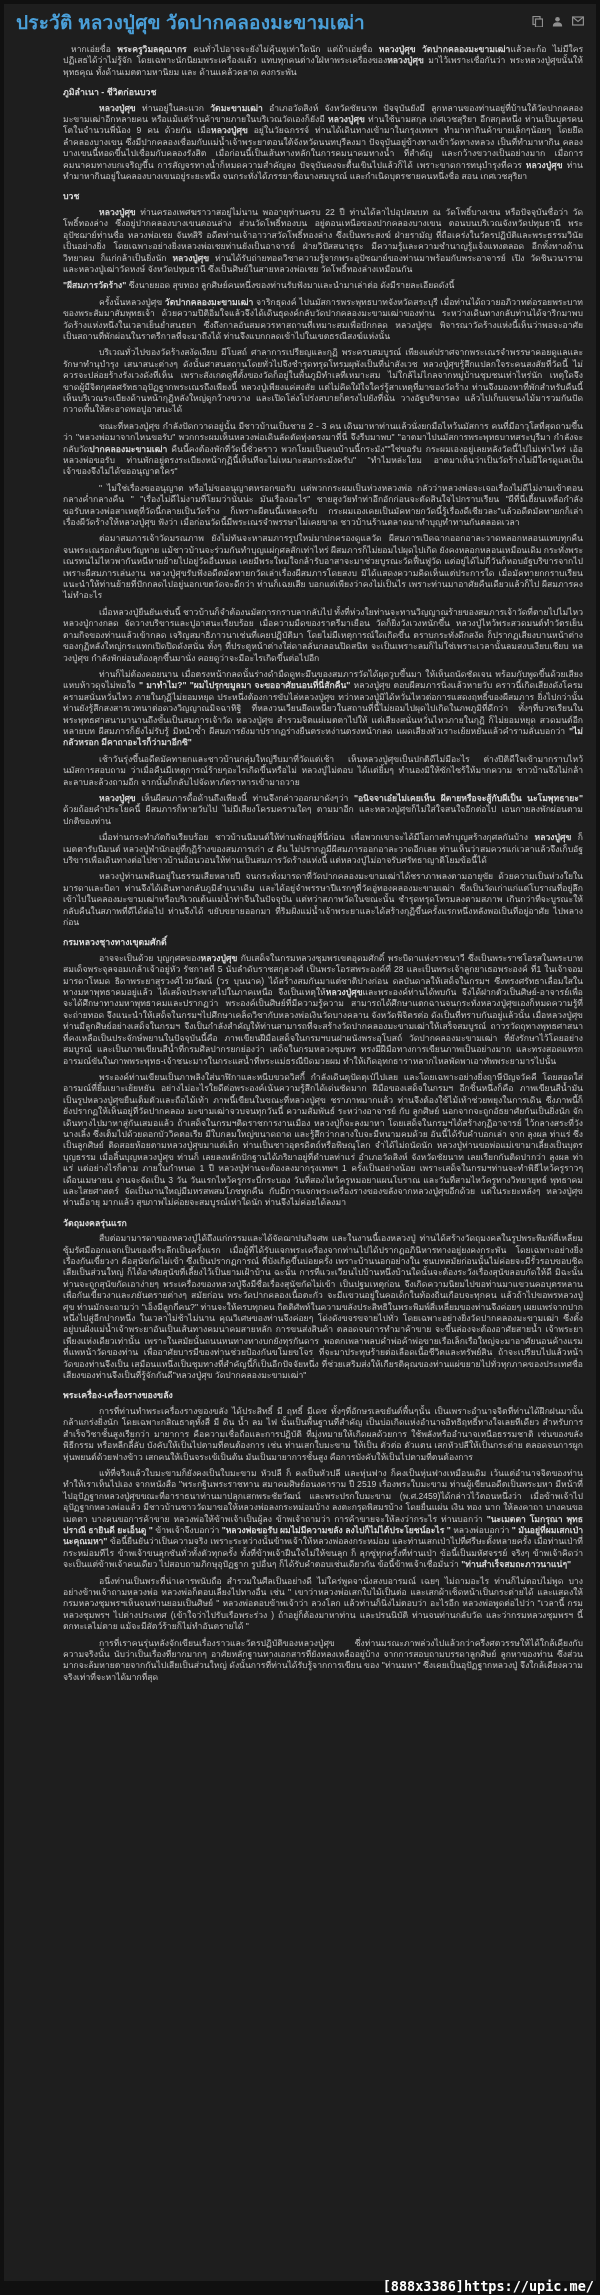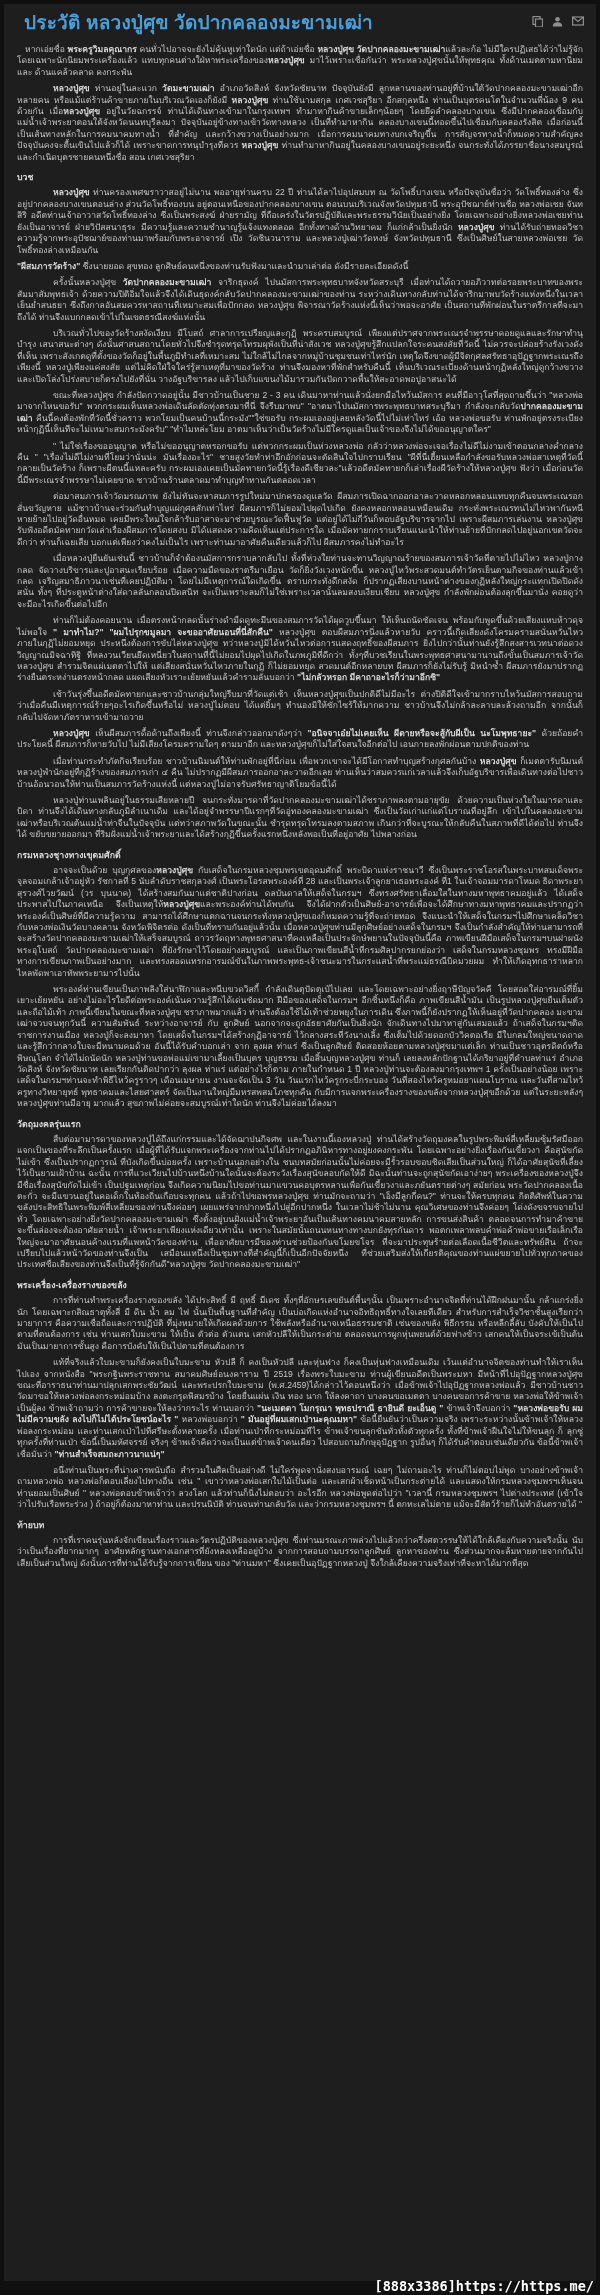--- a/index.html
+++ b/index.html
@@ -7,33 +7,34 @@
     width:600px;height:2295px;position:relative;overflow:hidden;
     background:#101010;
     font-family:"Liberation Sans","DejaVu Sans",sans-serif;
   }
   .page{
     position:absolute;left:4px;top:4px;right:4px;bottom:14px;
     background:#1e1e1e;
   }
   .header{
     display:flex;justify-content:space-between;align-items:flex-start;
-    padding:8px 12px 2px 20px;
+    padding:8px 12px 2px 12px;
   }
   .title{
     color:#4a9fd8;font-weight:bold;font-size:19px;line-height:22px;
     letter-spacing:0.2px;
   }
   .icons{display:flex;gap:9px;margin-top:4px;}
   .icons svg{display:block;cursor:pointer;}
   .article{
     padding:4px 13px 0 13px;
     color:#c7c7c7;
     font-size:8.6px;line-height:11.4px;
     text-align:justify;
+    margin-left:46px;
   }
   .heading{
     font-weight:bold;color:#dcdcdc;font-size:8.8px;
     margin:9px 0 3px 0;text-align:left;
   }
   p.para{margin:4px 0 5px 0;text-indent:36px;}
   p.para.lead{text-indent:8px;}
   p.para.noindent{text-indent:0;}
   .b{font-weight:bold;color:#d8d8d8;}
   .watermark{
@@ -64,20 +65,21 @@
       <span>
         <svg width="12" height="10" viewBox="0 0 12 10">
           <rect x="0.6" y="1" width="10.8" height="8" fill="none" stroke="#8f8f8f" stroke-width="1.2"></rect>
           <path d="M0.6 1 L6 5.5 L11.4 1" fill="none" stroke="#8f8f8f" stroke-width="1.2"></path>
         </svg>
       </span>
     </div>
   </div>
   <div class="article">
       <p class="para lead"><span>หากเอ่ยชื่อ </span><span class="b">พระครูวิมลคุณากร</span><span> คนทั่วไปอาจจะยังไม่คุ้นหูเท่าใดนัก แต่ถ้าเอ่ยชื่อ </span><span class="b">หลวงปู่ศุข วัดปากคลองมะขามเฒ่า</span><span>แล้วละก้อ ไม่มีใครปฏิเสธได้ว่าไม่รู้จัก โดยเฉพาะนักนิยมพระเครื่องแล้ว แทบทุกคนต่างใฝ่หาพระเครื่องของ</span><span class="b">หลวงปู่ศุข</span><span> มาไว้เพราะเชื่อกันว่า พระหลวงปู่ศุขนั้นให้พุทธคุณ ทั้งด้านเมตตามหานิยม และ ด้านแคล้วคลาด คงกระพัน</span></p>
+      <div class="heading">ภูมิลำเนา - ชีวิตก่อนบวช</div>
       <p class="para"><span class="b">หลวงปู่ศุข</span><span> ท่านอยู่ในละแวก </span><span class="b">วัดมะขามเฒ่า</span><span> อำเภอวัดสิงห์ จังหวัดชัยนาท ปัจจุบันยังมี ลูกหลานของท่านอยู่ที่บ้านใต้วัดปากคลองมะขามเฒ่าอีกหลายคน หรือแม้แต่ร้านค้าขายภายในบริเวณวัดเองก็ยังมี </span><span class="b">หลวงปู่ศุข</span><span> ท่านใช้นามสกุล เกศเวชสุริยา อีกสกุลหนึ่ง ท่านเป็นบุตรคนโตในจำนวนพี่น้อง 9 คน ด้วยกัน เมื่อ</span><span class="b">หลวงปู่ศุข</span><span> อยู่ในวัยฉกรรจ์ ท่านได้เดินทางเข้ามาในกรุงเทพฯ ทำมาหากินค้าขายเล็กๆน้อยๆ โดยยึดลำคลองบางเขน ซึ่งมีปากคลองเชื่อมกับแม่น้ำเจ้าพระยาตอนใต้จังหวัดนนทบุรีลงมา ปัจจุบันอยู่ข้างทางเข้าวัดทางหลวง เป็นที่ทำมาหากิน คลองบางเขนนี้ทอดขึ้นไปเชื่อมกับคลองรังสิต เมื่อก่อนนี้เป็นเส้นทางหลักในการคมนาคมทางน้ำ ที่สำคัญ และกว้างขวางเป็นอย่างมาก เมื่อการคมนาคมทางบกเจริญขึ้น การสัญจรทางน้ำก็หมดความสำคัญลง ปัจจุบันคงจะตื้นเขินไปแล้วก็ได้ เพราะขาดการทนุบำรุงที่ควร </span><span class="b">หลวงปู่ศุข</span><span> ท่านทำมาหากินอยู่ในคลองบางเขนอยู่ระยะหนึ่ง จนกระทั่งได้ภรรยาชื่อนางสมบูรณ์ และกำเนิดบุตรชายคนหนึ่งชื่อ สอน เกศเวชสุริยา</span></p>
       <div class="heading">บวช</div>
       <p class="para"><span class="b">หลวงปู่ศุข</span><span> ท่านครองเพศฆราวาสอยู่ไม่นาน พออายุท่านครบ 22 ปี ท่านได้ลาไปอุปสมบท ณ วัดโพธิ์บางเขน หรือปัจจุบันชื่อว่า วัดโพธิ์ทองล่าง ซึ่งอยู่ปากคลองบางเขนตอนล่าง ส่วนวัดโพธิ์ทองบน อยู่ตอนเหนือของปากคลองบางเขน ตอนบนบริเวณจังหวัดปทุมธานี พระอุปัชฌาย์ท่านชื่อ หลวงพ่อเชย จันทสิริ อดีตท่านเจ้าอาวาสวัดโพธิ์ทองล่าง ซึ่งเป็นพระสงฆ์ ฝ่ายรามัญ ที่ถือเคร่งในวัตรปฏิบัติและพระธรรมวินัยเป็นอย่างยิ่ง โดยเฉพาะอย่างยิ่งหลวงพ่อเชยท่านยังเป็นอาจารย์ ฝ่ายวิปัสสนาธุระ มีความรู้และความชำนาญรู้แจ้งแทงตลอด อีกทั้งทางด้านวิทยาคม ก็แก่กล้าเป็นยิ่งนัก </span><span class="b">หลวงปู่ศุข</span><span> ท่านได้รับถ่ายทอดวิชาความรู้จากพระอุปัชฌาย์ของท่านมาพร้อมกับพระอาจารย์ เปิง วัดชินวนาราม และหลวงปู่เฒ่าวัดหงษ์ จังหวัดปทุมธานี ซึ่งเป็นศิษย์ในสายหลวงพ่อเชย วัดโพธิ์ทองล่างเหมือนกัน</span></p>
       <p class="para noindent"><span class="b">"ผีสมภารวัดร้าง"</span><span> ซึ่งนายยอด สุขทอง ลูกศิษย์คนหนึ่งของท่านรับฟังมาและนำมาเล่าต่อ ดังมีรายละเอียดดังนี้</span></p>
       <p class="para"><span>ครั้งนั้นหลวงปู่ศุข </span><span class="b">วัดปากคลองมะขามเฒ่า</span><span> จาริกธุดงค์ ไปนมัสการพระพุทธบาทจังหวัดสระบุรี เมื่อท่านได้ถวายอภิวาทต่อรอยพระบาทของพระสัมมาสัมพุทธเจ้า ด้วยความปิติอิ่มใจแล้วจึงได้เดินธุดงค์กลับวัดปากคลองมะขามเฒ่าของท่าน ระหว่างเดินทางกลับท่านได้จาริกมาพบวัดร้างแห่งหนึ่งในเวลาเย็นย่ำสนธยา ซึ่งถึงกาลอันสมควรหาสถานที่เหมาะสมเพื่อปักกลด หลวงปู่ศุข พิจารณาวัดร้างแห่งนี้เห็นว่าพอจะอาศัย เป็นสถานที่พักผ่อนในราตรีกาลที่จะมาถึงได้ ท่านจึงแบกกลดเข้าไปในเขตธรณีสงฆ์แห่งนั้น</span></p>
       <p class="para"><span>บริเวณทั่วไปของวัดร้างสงัดเงียบ มีโบสถ์ ศาลาการเปรียญและกุฏิ พระครบสมบูรณ์ เพียงแต่ปราศจากพระเณรจำพรรษาคอยดูแลและรักษาทำนุบำรุง เสนาสนะต่างๆ ดังนั้นศาสนสถานโดยทั่วไปจึงชำรุดทรุดโทรมผุพังเป็นที่น่าสังเวช หลวงปู่ศุขรู้สึกแปลกใจระคนสงสัยที่วัดนี้ ไม่ควรจะปล่อยร้างรังเวงดังที่เห็น เพราะสังเกตดูที่ตั้งของวัดก็อยู่ในพื้นภูมิทำเลที่เหมาะสม ไม่ใกล้ไม่ไกลจากหมู่บ้านชุมชนเท่าไหร่นัก เหตุใดจึงขาดผู้มีจิตกุศลศรัทธาอุปัฏฐากพระเณรถึงเพียงนี้ หลวงปู่เพียงแค่สงสัย แต่ไม่คิดใฝ่ใจใคร่รู้สาเหตุที่มาของวัดร้าง ท่านจึงมองหาที่พักสำหรับคืนนี้ เห็นบริเวณระเบียงด้านหน้ากุฏิหลังใหญ่ดูกว้างขวาง และเปิดโล่งโปร่งสบายก็ตรงไปยังที่นั่น วางอัฐบริขารลง แล้วไปเก็บแขนงไม้มารวมกันปัดกวาดพื้นให้สะอาดพอปูอาสนะได้</span></p>
       <p class="para"><span>ขณะที่หลวงปู่ศุข กำลังปัดกวาดอยู่นั้น มีชาวบ้านเป็นชาย 2 - 3 คน เดินมาหาท่านแล้วนั่งยกมือไหว้นมัสการ คนที่มีอาวุโสที่สุดถามขึ้นว่า "หลวงพ่อมาจากไหนขอรับ" พวกกระผมเห็นหลวงพ่อเดินลัดตัดทุ่งตรงมาที่นี่ จึงรีบมาพบ" "อาตมาไปนมัสการพระพุทธบาทสระบุรีมา กำลังจะกลับวัด</span><span class="b">ปากคลองมะขามเฒ่า</span><span> คืนนี้คงต้องพักที่วัดนี้ชั่วคราว พวกโยมเป็นคนบ้านนี้กระมัง""ใช่ขอรับ กระผมเองอยู่เลยหลังวัดนี้ไปไม่เท่าไหร่ เอ้อ หลวงพ่อขอรับ ท่านพักอยู่ตรงระเบียงหน้ากุฏินี้เห็นทีจะไม่เหมาะสมกระมังครับ" "ทำไมหล่ะโยม อาตมาเห็นว่าเป็นวัดร้างไม่มีใครดูแลเป็นเจ้าของจึงไม่ได้ขออนุญาตใคร"</span></p>
       <p class="para"><span>" ไม่ใช่เรื่องขออนุญาต หรือไม่ขออนุญาตหรอกขอรับ แต่พวกกระผมเป็นห่วงหลวงพ่อ กลัวว่าหลวงพ่อจะเจอเรื่องไม่ดีไม่งามเข้าตอนกลางค่ำกลางคืน " "เรื่องไม่ดีไม่งามที่โยมว่านั่นน่ะ มันเรื่องอะไร" ชายสูงวัยทำท่าอึกอักก่อนจะตัดสินใจไปกราบเรียน "ผีที่นี่เฮี้ยนเหลือกำลังขอรับหลวงพ่อสาเหตุที่วัดนี้กลายเป็นวัดร้าง ก็เพราะผีตนนี้แหละครับ กระผมเองเคยเป็นมัคทายกวัดนี้รู้เรื่องดีเชียวละ"แล้วอดีตมัคทายกก็เล่าเรื่องผีวัดร้างให้หลวงปู่ศุข ฟังว่า เมื่อก่อนวัดนี้มีพระเณรจำพรรษาไม่เคยขาด ชาวบ้านร้านตลาดมาทำบุญทำทานกันตลอดเวลา</span></p>
       <p class="para"><span>ต่อมาสมภารเจ้าวัดมรณภาพ ยังไม่ทันจะหาสมภารรูปใหม่มาปกครองดูแลวัด ผีสมภารเปิดฉากออกอาละวาดหลอกหลอนแทบทุกคืนจนพระเณรอกสั่นขวัญหาย แม้ชาวบ้านจะร่วมกันทำบุญแผ่กุศลสักเท่าไหร่ ผีสมภารก็ไม่ยอมไปผุดไปเกิด ยังคงหลอกหลอนเหมือนเดิม กระทั่งพระเณรทนไม่ไหวพากันหนีหายย้ายไปอยู่วัดอื่นหมด เคยมีพระใหม่ใจกล้ารับอาสาจะมาช่วยบูรณะวัดฟื้นฟูวัด แต่อยู่ได้ไม่กี่วันก็หอบอัฐบริขารจากไป เพราะผีสมภารเล่นงาน หลวงปู่ศุขรับฟังอดีตมัคทายกวัดเล่าเรื่องผีสมภารโดยสงบ มิได้แสดงความคิดเห็นแต่ประการใด เมื่อมัคทายกกราบเรียนแนะนำให้ท่านย้ายที่ปักกลดไปอยู่นอกเขตวัดจะดีกว่า ท่านก็เฉยเสีย บอกแต่เพียงว่าคงไม่เป็นไร เพราะท่านมาอาศัยคืนเดียวแล้วก็ไป ผีสมภารคงไม่ทำอะไร</span></p>
       <p class="para"><span>เมื่อหลวงปู่ยืนยันเช่นนี้ ชาวบ้านก็จำต้องนมัสการกราบลากลับไป ทั้งที่ห่วงใยท่านจะทานวิญญาณร้ายของสมภารเจ้าวัดที่ตายไปไม่ไหว หลวงปู่กางกลด จัดวางบริขารและปูอาสนะเรียบร้อย เมื่อความมืดของราตรีมาเยือน วัดก็ยิ่งวังเวงหนักขึ้น หลวงปู่ไหว้พระสวดมนต์ทำวัตรเย็นตามกิจของท่านแล้วเข้ากลด เจริญสมาธิภาวนาเช่นที่เคยปฏิบัติมา โดยไม่มีเหตุการณ์ใดเกิดขึ้น ตราบกระทั่งดึกสงัด ก็ปรากฏเสียงบานหน้าต่างของกุฏิหลังใหญ่กระแทกเปิดปิดดังสนั่น ทั้งๆ ที่ประตูหน้าต่างใส่ดาลลั่นกลอนปิดสนิท จะเป็นเพราะลมก็ไม่ใช่เพราะเวลานั้นลมสงบเงียบเชียบ หลวงปู่ศุข กำลังพักผ่อนต้องลุกขึ้นมานั่ง คอยดูว่าจะมีอะไรเกิดขึ้นต่อไปอีก</span></p>
@@ -88,18 +90,17 @@
       <p class="para"><span>หลวงปู่ท่านเพลินอยู่ในธรรมเสียหลายปี จนกระทั่งมารดาที่วัดปากคลองมะขามเฒ่าได้ชราภาพลงตามอายุขัย ด้วยความเป็นห่วงใยในมารดาและบิดา ท่านจึงได้เดินทางกลับภูมิลำเนาเดิม และได้อยู่จำพรรษาปีแรกๆที่วัดอู่ทองคลองมะขามเฒ่า ซึ่งเป็นวัดเก่าแก่แต่โบราณที่อยู่ลึก เข้าไปในคลองมะขามเฒ่าหรือบริเวณต้นแม่น้ำท่าจีนในปัจจุบัน แต่ทว่าสภาพวัดในขณะนั้น ชำรุดทรุดโทรมลงตามสภาพ เกินกว่าที่จะบูรณะให้กลับคืนในสภาพที่ดีได้ต่อไป ท่านจึงได้ ขยับขยายออกมา ที่ริมฝั่งแม่น้ำเจ้าพระยาและได้สร้างกุฏิขึ้นครั้งแรกหนึ่งหลังพอเป็นที่อยู่อาศัย ไปพลางก่อน</span></p>
       <div class="heading">กรมหลวงชุางทางเขุดมศักดิ์</div>
       <p class="para"><span>อาจจะเป็นด้วย บุญกุศลของ</span><span class="b">หลวงปู่ศุข</span><span> กับเสด็จในกรมหลวงชุมพรเขตอุดมศักดิ์ พระบิดาแห่งราชนาวี ซึ่งเป็นพระราชโอรสในพระบาทสมเด็จพระจุลจอมเกล้าเจ้าอยู่หัว รัชกาลที่ 5 นับลำดับราชสกุลวงศ์ เป็นพระโอรสพระองค์ที่ 28 และเป็นพระเจ้าลูกยาเธอพระองค์ ที่1 ในเจ้าจอมมารดาโหมด ธิดาพระยาสุรวงศ์ไวยวัฒน์ (วร บุนนาค) ได้สร้างสมกันมาแต่ชาติปางก่อน ดลบันดาลให้เสด็จในกรมฯ ซึ่งทรงศรัทธาเลื่อมใสในทางมหาพุทธาคมอยู่แล้ว ได้เสด็จประพาสไปในภาคเหนือ จึงเป็นเหตุให้</span><span class="b">หลวงปู่ศุข</span><span>และพระองค์ท่านได้พบกัน จึงได้ฝากตัวเป็นศิษย์-อาจารย์เพื่อจะได้ศึกษาทางมหาพุทธาคมและปรากฏว่า พระองค์เป็นศิษย์ที่มีความรู้ความ สามารถได้ศึกษาแตกฉานจนกระทั่งหลวงปู่ศุขเองก็หมดความรู้ที่จะถ่ายทอด จึงแนะนำให้เสด็จในกรมฯไปศึกษาเคล็ดวิชากับหลวงพ่อเงินวัดบางคลาน จังหวัดพิจิตรต่อ ดังเป็นที่ทราบกันอยู่แล้วนั้น เมื่อหลวงปู่ศุขท่านมีลูกศิษย์อย่างเสด็จในกรมฯ จึงเป็นกำลังสำคัญให้ท่านสามารถที่จะสร้างวัดปากคลองมะขามเฒ่าให้เสร็จสมบูรณ์ ถาวรวัดถุทางพุทธศาสนาที่คงเหลือเป็นประจักษ์พยานในปัจจุบันนี้คือ ภาพเขียนฝีมือเสด็จในกรมฯบนฝาผนังพระอุโบสถ์ วัดปากคลองมะขามเฒ่า ที่ยังรักษาไว้โดยอย่างสมบูรณ์ และเป็นภาพเขียนสีน้ำที่กรมศิลปากรยกย่องว่า เสด็จในกรมหลวงชุมพร ทรงมีฝีมือทางการเขียนภาพเป็นอย่างมาก และทรงสอดแทรกอารมณ์ขันในภาพพระพุทธ-เจ้าชนะมารในกระแสน้ำที่พระแม่ธรณีบิดมวยผม ทำให้เกิดอุทกธาราหลากไหลพัดพาเอาทัพพระยามารไปนั้น</span></p>
       <p class="para"><span>พระองค์ท่านเขียนเป็นภาพลิงใส่นาฬิกาและหนีบขวดวิสกี้ กำลังเดินตุปัดตุเป๋ไปเลย และโดยเฉพาะอย่างยิ่งฤาษีปัญจวัคคี โดยสอดใส่อารมณ์ที่ยิ้มเยาะเย้ยหยัน อย่างไม่อะไรใยดีต่อพระองค์เน้นความรู้สึกได้เด่นชัดมาก ฝีมือของเสด็จในกรมฯ อีกชิ้นหนึ่งก็คือ ภาพเขียนสีน้ำมัน เป็นรูปหลวงปู่ศุขยืนเต็มตัวและถือไม้เท้า ภาพนี้เขียนในขณะที่หลวงปู่ศุข ชราภาพมากแล้ว ท่านจึงต้องใช้ไม้เท้าช่วยพยุงในการเดิน ซึ่งภาพนี้ก็ยังปรากฏให้เห็นอยู่ที่วัดปากคลอง มะขามเฒ่าจวบจนทุกวันนี้ ความสัมพันธ์ ระหว่างอาจารย์ กับ ลูกศิษย์ นอกจากจะถูกอัธยาศัยกันเป็นยิ่งนัก จักเดินทางไปมาหาสู่กันเสมอแล้ว ถ้าเสด็จในกรมฯติดราชการงานเมือง หลวงปู่ก็จะลงมาหา โดยเสด็จในกรมฯได้สร้างกุฏิอาจารย์ ไว้กลางสระที่วังนางเลิ้ง ซึ่งเต็มไปด้วยดอกบัววิคตอเรีย มีใบกลมใหญ่ขนาดถาด และรู้สึกว่ากลางใบจะมีหนามคมด้วย อันนี้ได้รับคำบอกเล่า จาก ลุงผล ท่าแร่ ซึ่งเป็นลูกศิษย์ ติดสอยห้อยตามหลวงปู่ศุขมาแต่เล็ก ท่านเป็นชาวอุตรดิตถ์หรือพิษณุโลก จำได้ไม่ถนัดนัก หลวงปู่ท่านขอพ่อแม่เขามาเลี้ยงเป็นบุตร บุญธรรม เมื่อสิ้นบุญหลวงปู่ศุข ท่านก็ เลยลงหลักปักฐานได้ภริยาอยู่ที่ตำบลท่าแร่ อำเภอวัดสิงห์ จังหวัดชัยนาท เลยเรียกกันติดปากว่า ลุงผล ท่าแร่ แต่อย่างไรก็ตาม ภายในกำหนด 1 ปี หลวงปู่ท่านจะต้องลงมากรุงเทพฯ 1 ครั้งเป็นอย่างน้อย เพราะเสด็จในกรมฯท่านจะทำพิธีไหว้ครูราวๆ เดือนเมษายน งานจะจัดเป็น 3 วัน วันแรกไหว้ครูกระบี่กระบอง วันที่สองไหว้ครูหมอยาแผนโบราณ และวันที่สามไหว้ครูทางวิทยายุทธ์ พุทธาคมและไสยศาสตร์ จัดเป็นงานใหญ่มีมหรสพสมโภชทุกคืน กับมีการแจกพระเครื่องรางของขลังจากหลวงปู่ศุขอีกด้วย แต่ในระยะหลังๆ หลวงปู่ศุขท่านมีอายุ มากแล้ว สุขภาพไม่ค่อยจะสมบูรณ์เท่าใดนัก ท่านจึงไม่ค่อยได้ลงมา</span></p>
       <div class="heading">วัดถุมงคลรุ่นแรก</div>
       <p class="para"><span>สืบต่อมามารดาของหลวงปู่ได้ถึงแก่กรรมและได้จัดฌาปนกิจศพ และในงานนี้เองหลวงปู่ ท่านได้สร้างวัดถุมงคลในรูปพระพิมพ์สี่เหลี่ยมซุ้มรัศมีออกแจกเป็นของที่ระลึกเป็นครั้งแรก เมื่อผู้ที่ได้รับแจกพระเครื่องจากท่านไปได้ปรากฏอภินิหารทางอยู่ยงคงกระพัน โดยเฉพาะอย่างยิ่งเรื่องกันเขี้ยวงา คือสุนัขกัดไม่เข้า ซึ่งเป็นปรากฏการณ์ ที่บังเกิดขึ้นบ่อยครั้ง เพราะบ้านนอกอย่างใน ชนบทสมัยก่อนนั้นไม่ค่อยจะมีรั้วรอบขอบชิดเสียเป็นส่วนใหญ่ ก็ได้อาศัยสุนัขที่เลี้ยงไว้เป็นยามเฝ้าบ้าน ฉะนั้น การที่แวะเวียนไปบ้านหนึ่งบ้านใดนั้นจะต้องระวังเรื่องสุนัขลอบกัดให้ดี มิฉะนั้นท่านจะถูกสุนัขกัดเอาง่ายๆ พระเครื่องของหลวงปู่จึงมีชื่อเรื่องสุนัขกัดไม่เข้า เป็นปฐมเหตุก่อน จึงเกิดความนิยมไปขอท่านมาแขวนคอบุตรหลานเพื่อกันเขี้ยวงาและภยันตรายต่างๆ สมัยก่อน พระวัดปากคลองเนื้อตะกั่ว จะมีแขวนอยู่ในคอเด็กในท้องถิ่นเกือบจะทุกคน แล้วถ้าไปขอพรหลวงปู่ศุข ท่านมักจะถามว่า "เอ็งมีลูกกี่คน?" ท่านจะให้ครบทุกคน กิตติศัพท์ในความขลังประสิทธิในพระพิมพ์สี่เหลี่ยมของท่านจึงค่อยๆ เผยแพร่จากปากหนึ่งไปสู่อีกปากหนึ่ง ในเวลาไม่ช้าไม่นาน คุณวิเศษของท่านจึงค่อยๆ โด่งดังขจรขจายไปทั่ว โดยเฉพาะอย่างยิ่งวัดปากคลองมะขามเฒ่า ซึ่งตั้งอยู่บนฝั่งแม่น้ำเจ้าพระยาอันเป็นเส้นทางคมนาคมสายหลัก การขนส่งสินค้า ตลอดจนการทำมาค้าขาย จะขึ้นล่องจะต้องอาศัยสายน้ำ เจ้าพระยาเพียงแห่งเดียวเท่านั้น เพราะในสมัยนั้นถนนหนทางทางบกยังทุรกันดาร พอตกเพลาพลบค่ำพ่อค้าพ่อขายเรือเล็กเรือใหญ่จะมาอาศัยนอนค้างแรมที่แพหน้าวัดของท่าน เพื่ออาศัยบารมีของท่านช่วยป้องกันขโมยขโจร ที่จะมาประทุษร้ายต่อเลือดเนื้อชีวิตและทรัพย์สิน ถ้าจะเปรียบไปแล้วหน้าวัดของท่านจึงเป็น เสมือนแหนึ่งเป็นชุมทางที่สำคัญนี้ก็เป็นอีกปัจจัยหนึ่ง ที่ช่วยเสริมส่งให้เกียรติคุณของท่านแผ่ขยายไปทั่วทุกภาคของประเทศชื่อเสียงของท่านจึงเป็นที่รู้จักกันดี"หลวงปู่ศุข วัดปากคลองมะขามเฒ่า"</span></p>
       <div class="heading">พระเครื่อง-เครื่องรางของขลัง</div>
       <p class="para"><span>การที่ท่านทำพระเครื่องรางของขลัง ได้ประสิทธิ์ มี ฤทธิ์ มีเดช ทั้งๆที่อักษรเลขยันต์พื้นๆนั้น เป็นเพราะอำนาจจิตที่ท่านได้ฝึกฝนมานั้น กล้าแกร่งยิ่งนัก โดยเฉพาะกสิณธาตุทั้งสี่ มี ดิน น้ำ ลม ไฟ นั้นเป็นพื้นฐานที่สำคัญ เป็นบ่อเกิดแห่งอำนาจอิทธิฤทธิ์ทางใจเลยทีเดียว สำหรับการสำเร็จวิชาชั้นสูงเรียกว่า มายาการ คือความเชื่อถือและการปฏิบัติ ที่มุ่งหมายให้เกิดผลด้วยการ ใช้พลังหรืออำนาจเหนือธรรมชาติ เช่นของขลัง พิธีกรรม หรือหลีกลี้ลับ บังคับให้เป็นไปตามที่ตนต้องการ เช่น ท่านเสกใบมะขาม ให้เป็น ตัวต่อ ตัวแตน เสกหัวปลีให้เป็นกระต่าย ตลอดจนการผูกหุ่นพยนต์ด้วยฟางข้าว เสกคนให้เป็นจระเข้เป็นต้น มันเป็นมายาการชั้นสูง คือการบังคับให้เป็นไปตามที่ตนต้องการ</span></p>
       <p class="para"><span>แท้ที่จริงแล้วใบมะขามก็ยังคงเป็นใบมะขาม หัวปลี ก็ คงเป็นหัวปลี และหุ่นฟาง ก็คงเป็นหุ่นฟางเหมือนเดิม เว้นแต่อำนาจจิตของท่านทำให้เราเห็นไปเอง จากหนังสือ "พระกฐินพระราชทาน สมาคมศิษย์อนงคาราม ปี 2519 เรื่องพระใบมะขาม ท่านผู้เขียนอดีตเป็นพระมหา มีหน้าที่ไปอุปัฏฐากหลวงปู่ศุขขณะที่อาราธนาท่านมาปลุกเสกพระชัยวัฒน์ และพระปรกใบมะขาม (พ.ศ.2459)ได้กล่าวไว้ตอนหนึ่งว่า เมื่อข้าพเจ้าไปอุปัฏฐากหลวงพ่อแล้ว มีชาวบ้านชาววัดมาขอให้หลวงพ่อลงกระหม่อมบ้าง ลงตะกรุดพิสมรบ้าง โดยยื่นแผ่น เงิน ทอง นาก ให้ลงคาถา บางคนขอเมตตา บางคนขอการค้าขาย หลวงพ่อให้ข้าพเจ้าเป็นผู้ลง ข้าพเจ้าถามว่า การค้าขายจะให้ลงว่ากระไร ท่านบอกว่า </span><span class="b">"นะเมตตา โมกรุณา พุทธปราณี ธายินดี ยะเอ็นดู "</span><span>  ข้าพเจ้าจึงบอกว่า </span><span class="b">"หลวงพ่อขอรับ ผมไม่มีความขลัง ลงไปก็ไม่ได้ประโยชน์อะไร "</span><span> หลวงพ่อบอกว่า </span><span class="b">" มันอยู่ที่ผมเสกเป่านะคุณมหา"</span><span> ข้อนี้ยืนยันว่าเป็นความจริง เพราะระหว่างนั้นข้าพเจ้าให้หลวงพ่อลงกระหม่อม และท่านเสกเป่าไปที่ศรีษะตั้งหลายครั้ง เมื่อท่านเป่าที่กระหม่อมทีไร ข้าพเจ้าขนลุกชันทั่วทั้งตัวทุกครั้ง ทั้งที่ข้าพเจ้าฝืนใจไม่ให้ขนลุก ก็ ลุกซู่ทุกครั้งที่ท่านเป่า ข้อนี้เป็นมหัศจรรย์ จริงๆ ข้าพเจ้าคิดว่าจะเป็นแต่ข้าพเจ้าคนเดียว ไปสอบถามภิกษุอุปัฏฐาก รูปอื่นๆ ก็ได้รับคำตอบเช่นเดียวกัน ข้อนี้ข้าพเจ้าเชื่อมั่นว่า </span><span class="b">"ท่านสำเร็จสมถะภาวนาแน่ๆ"</span></p>
       <p class="para"><span>อนึ่งท่านเป็นพระที่น่าเคารพนับถือ สำรวมในศีลเป็นอย่างดี ไม่ใคร่พูดจานั่งสงบอารมณ์ เฉยๆ ไม่ถามอะไร ท่านก็ไม่ตอบไม่พูด บางอย่างข้าพเจ้าถามหลวงพ่อ หลวงพ่อก็ตอบเลี่ยงไปทางอื่น เช่น " เขาว่าหลวงพ่อเสกใบไม้เป็นต่อ และเสกผ้าเช็ดหน้าเป็นกระต่ายได้ และแสดงให้กรมหลวงชุมพรฯเห็นจนท่านยอมเป็นศิษย์ " หลวงพ่อตอบข้าพเจ้าว่า ลวงโลก แล้วท่านก็นิ่งไม่ตอบว่า อะไรอีก หลวงพ่อพูดต่อไปว่า "เวลานี้ กรมหลวงชุมพรฯ ไปต่างประเทศ (เข้าใจว่าไปรับเรือพระร่วง ) ถ้าอยู่ก็ต้องมาหาท่าน และปรนนิบัติ ท่านจนท่านกลับวัด และว่ากรมหลวงชุมพรฯ นี้ ตกทะเลไม่ตาย แม้จะมีสัตว์ร้ายก็ไม่ทำอันตรายได้ "</span></p>
-      <div class="heading">ท้ายบท</div>
       <p class="para"><span>การที่เราคนรุ่นหลังจักเขียนเรื่องราวและวัตรปฏิบัติของหลวงปู่ศุข ซึ่งท่านมรณะภาพล่วงไปแล้วกว่าครึ่งศตวรรษให้ได้ใกล้เคียงกับความจริงนั้น นับว่าเป็นเรื่องที่ยากมากๆ อาศัยหลักฐานทางเอกสารที่ยังหลงเหลืออยู่บ้าง จากการสอบถามบรรดาลูกศิษย์ ลูกหาของท่าน ซึ่งส่วนมากจะล้มหายตายจากกันไปเสียเป็นส่วนใหญ่ ดังนั้นการที่ท่านได้รับรู้จากการเขียน ของ "ท่านมหา" ซึ่งเคยเป็นอุปัฏฐากหลวงปู่ จึงใกล้เคียงความจริงเท่าที่จะหาได้มากที่สุด</span></p>
     </div>
 </div>
 
-<div class="watermark">[888x3386]https://https.me/</div>
+<div class="watermark">[888x3386]https://upic.me/</div>
 
 </body></html>

